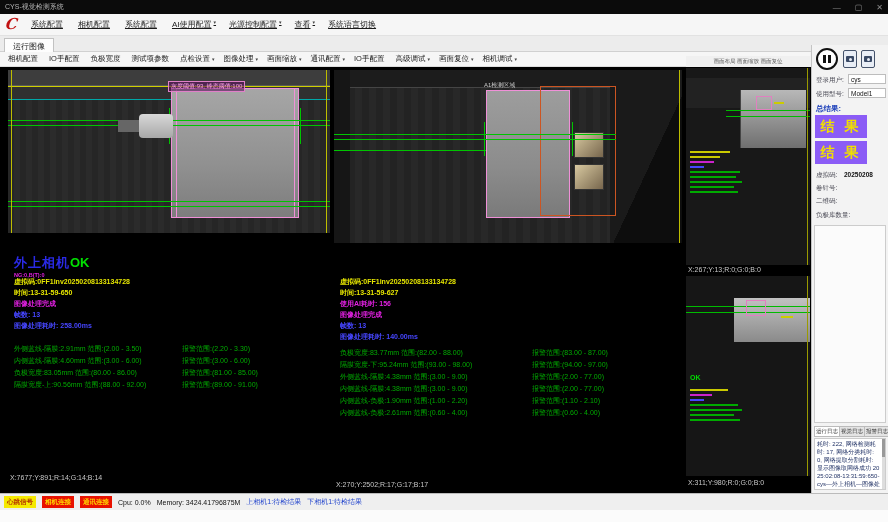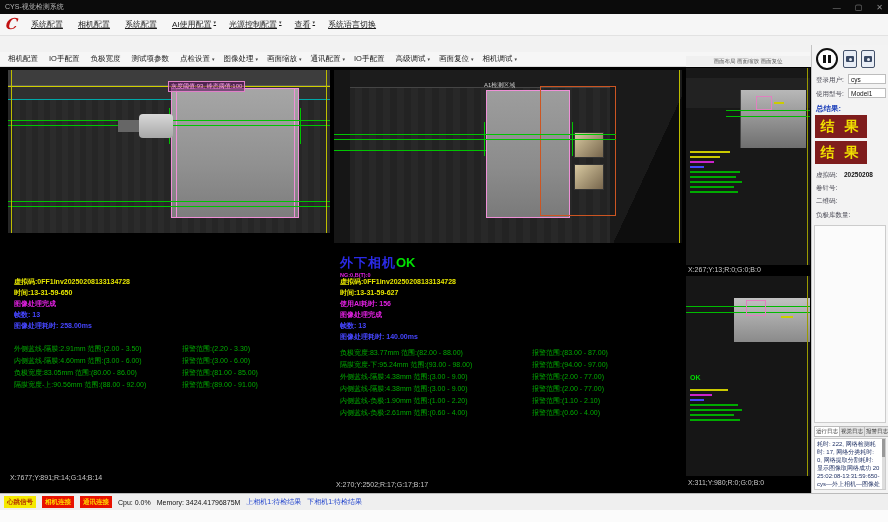--- a/index.html
+++ b/index.html
@@ -55,21 +55,21 @@
 
   
   .sidepanel {position:absolute; left:811px; top:45px; width:77px; height:448px; background:#f3f3f3; border-left:1px solid #c4c4c4; z-index:5;}
   .pause-btn {position:absolute; left:4px; top:3px; width:22px; height:22px; border-radius:50%; background:#fff; border:2.5px solid #111; display:flex; align-items:center; justify-content:center; gap:2.5px;}
   .pause-btn i {display:block; width:3px; height:8px; background:#111;}
   .mini-btn {position:absolute; top:5px; width:14px; height:18px; border:1px solid #45536b; border-radius:2px; background:#e9eef6; display:flex; align-items:center; justify-content:center;}
   .cam-glyph {width:8px; height:6px; background:#3a4a66; border-radius:1px; position:relative;}
   .cam-glyph:after {content:""; position:absolute; left:2.5px; top:1.5px; width:3px; height:3px; border-radius:50%; background:#e9eef6;}
   .sp-label {position:absolute; font-size:6.5px; color:#4a4a55; white-space:nowrap;}
   .sp-value {position:absolute; font-size:6.5px; color:#111; background:#fff; border:1px solid #bdbdbd; padding:0 2px; height:10px; line-height:9px; white-space:nowrap;}
-  .result-box {position:absolute; left:3px; width:52px; height:23px; background:#7f1d1d; color:#f0e000; font-weight:bold; font-size:14px; letter-spacing:3px; display:flex; align-items:center; justify-content:center;}
+  .result-box {position:absolute; left:3px; width:52px; height:23px; background:#8b5cf6; color:#f0e000; font-weight:bold; font-size:14px; letter-spacing:3px; display:flex; align-items:center; justify-content:center;}
   .log-tab {position:absolute; top:381px; height:11px; font-size:5.5px; color:#333; background:#e3e3e3; border:1px solid #bbb; padding:1px 1px; white-space:nowrap;}
   .log-area {position:absolute; left:2px; top:393px; width:72px; height:52px; background:#fff; border:1px solid #ccc; font-size:6px; color:#223366; line-height:1.35; padding:1px 5px 1px 2px; overflow:hidden; word-break:break-all;}
   .log-scroll {position:absolute; right:3px; top:394px; width:3px; height:50px; background:#ddd;}
   .log-scroll i {display:block; width:3px; height:18px; background:#999;}
 
   
   .statusbar {position:absolute; left:0; top:493px; width:888px; height:17px; background:#efefef; border-top:1px solid #bbb; display:flex; align-items:center; gap:6px; padding:0 4px;}
   .badge {font-size:6.5px; font-weight:bold; padding:1.5px 3px;}
   .badge-y {background:#f5e900; color:#b33000;}
   .badge-r {background:#e81100; color:#ffd800;}
@@ -116,20 +116,23 @@
     <span class="menu-item">
         <span>查看</span>
         <span class="arr">▾</span>
       </span>
     <span class="menu-item">
         <span>系统语言切换</span>
         <span class="arr"></span>
       </span>
   </div>
 
+  <div class="tabstrip">
+    <span class="tab-active">运行图像</span>
+  </div>
 
   <div class="toolbar">
     <span class="toolbar-item">
         <span>相机配置</span>
         <span class="arr"></span>
       </span>
     <span class="toolbar-item">
         <span>IO手配置</span>
         <span class="arr"></span>
       </span>
@@ -191,20 +194,24 @@
     <div class="hline" style="left:0;top:136px;width:322px;background:#00c400;"></div>
     <div class="vline" style="left:161px;top:38px;height:36px;background:#00c400;"></div>
     <div class="vline" style="left:292px;top:38px;height:36px;background:#00c400;"></div>
     <div class="abs" style="left:110px;top:50px;width:26px;height:12px;background:#666;"></div>
     <div class="abs" style="left:131px;top:44px;width:34px;height:24px;background:linear-gradient(#d8d8d8,#a8a8a8);border-radius:4px;"></div>
     <div class="overlay-label-pink" style="left:160px;top:11px;">灰度阈值:93, 峰态阈值:100</div>
     <div class="vline" style="left:3px;top:0;height:163px;background:#bdbd00;"></div>
     <div class="vline" style="left:318px;top:0;height:163px;background:#bdbd00;"></div>
   </div>
 
+  <div class="abs" style="left:14px;top:253px;">
+    <span class="cam-title">外上相机</span><span class="ok">OK</span>
+    <div class="subline">NG:0,B(T):0</div>
+  </div>
   <div class="abs" style="left:14px;top:276px;">
     <div class="infoline c-yellow">虚拟码:0FF1inv20250208133134728</div>
     <div class="infoline c-yellow">时间:13-31-59-650</div>
     <div class="infoline c-magenta">图像处理完成</div>
     <div class="infoline c-blue">帧数: 13</div>
     <div class="infoline c-blue">图像处理耗时: 258.00ms</div>
   </div>
   <div class="abs" style="left:14px;top:343px;">
     <div class="mrow">
         <span class="meas-l">外侧蓝线-隔膜:2.91mm 范围:(2.00 - 3.50)</span>
@@ -235,24 +242,20 @@
     <div class="abs" style="left:206px;top:16px;width:76px;height:130px;border:1px solid #cc5522;"></div>
     <div class="hline" style="left:0;top:64px;width:282px;background:#00c400;"></div>
     <div class="hline" style="left:0;top:69px;width:282px;background:#00c400;"></div>
     <div class="hline" style="left:0;top:80px;width:152px;background:#00c400;"></div>
     <div class="vline" style="left:150px;top:52px;height:34px;background:#00c400;"></div>
     <div class="vline" style="left:238px;top:52px;height:34px;background:#00c400;"></div>
     <div class="overlay-label-gray" style="left:150px;top:11px;">A1检测区域</div>
     <div class="vline" style="left:345px;top:0;height:173px;background:#bdbd00;"></div>
   </div>
 
-  <div class="abs" style="left:340px;top:253px;">
-    <span class="cam-title">外下相机</span><span class="ok">OK</span>
-    <div class="subline">NG:0,B(T):0</div>
-  </div>
   <div class="abs" style="left:340px;top:276px;">
     <div class="infoline c-yellow">虚拟码:0FF1inv20250208133134728</div>
     <div class="infoline c-yellow">时间:13-31-59-627</div>
     <div class="infoline c-magenta">使用AI耗时: 156</div>
     <div class="infoline c-magenta">图像处理完成</div>
     <div class="infoline c-blue">帧数: 13</div>
     <div class="infoline c-blue">图像处理耗时: 140.00ms</div>
   </div>
   <div class="abs" style="left:340px;top:347px;">
     <div class="mrow">

